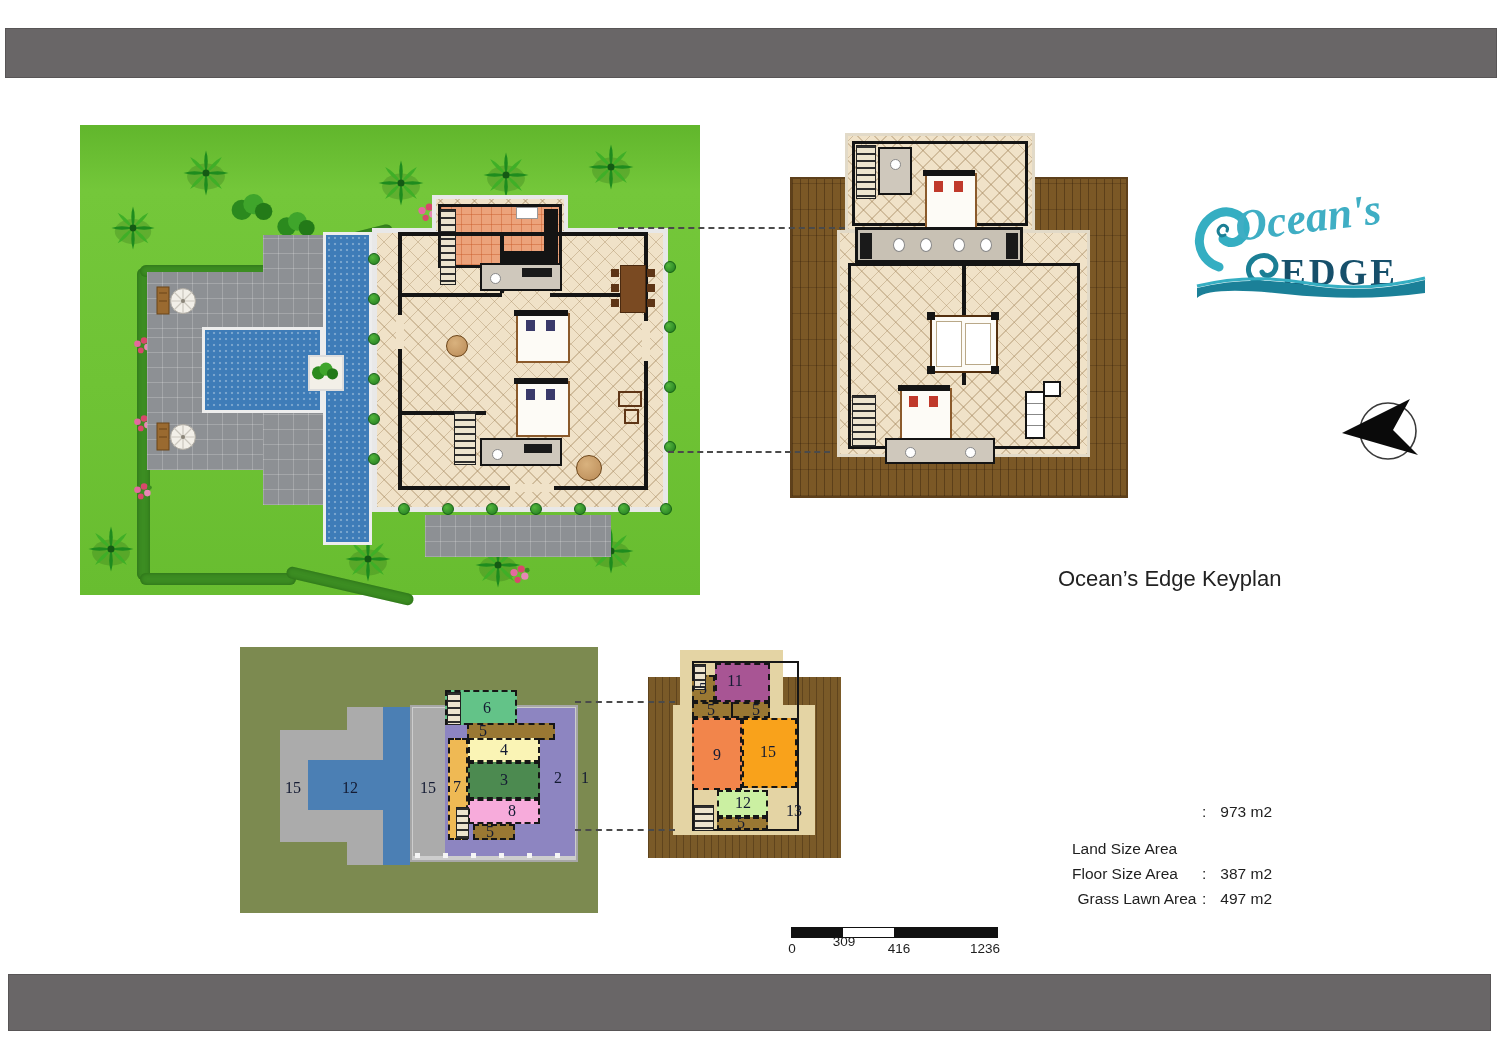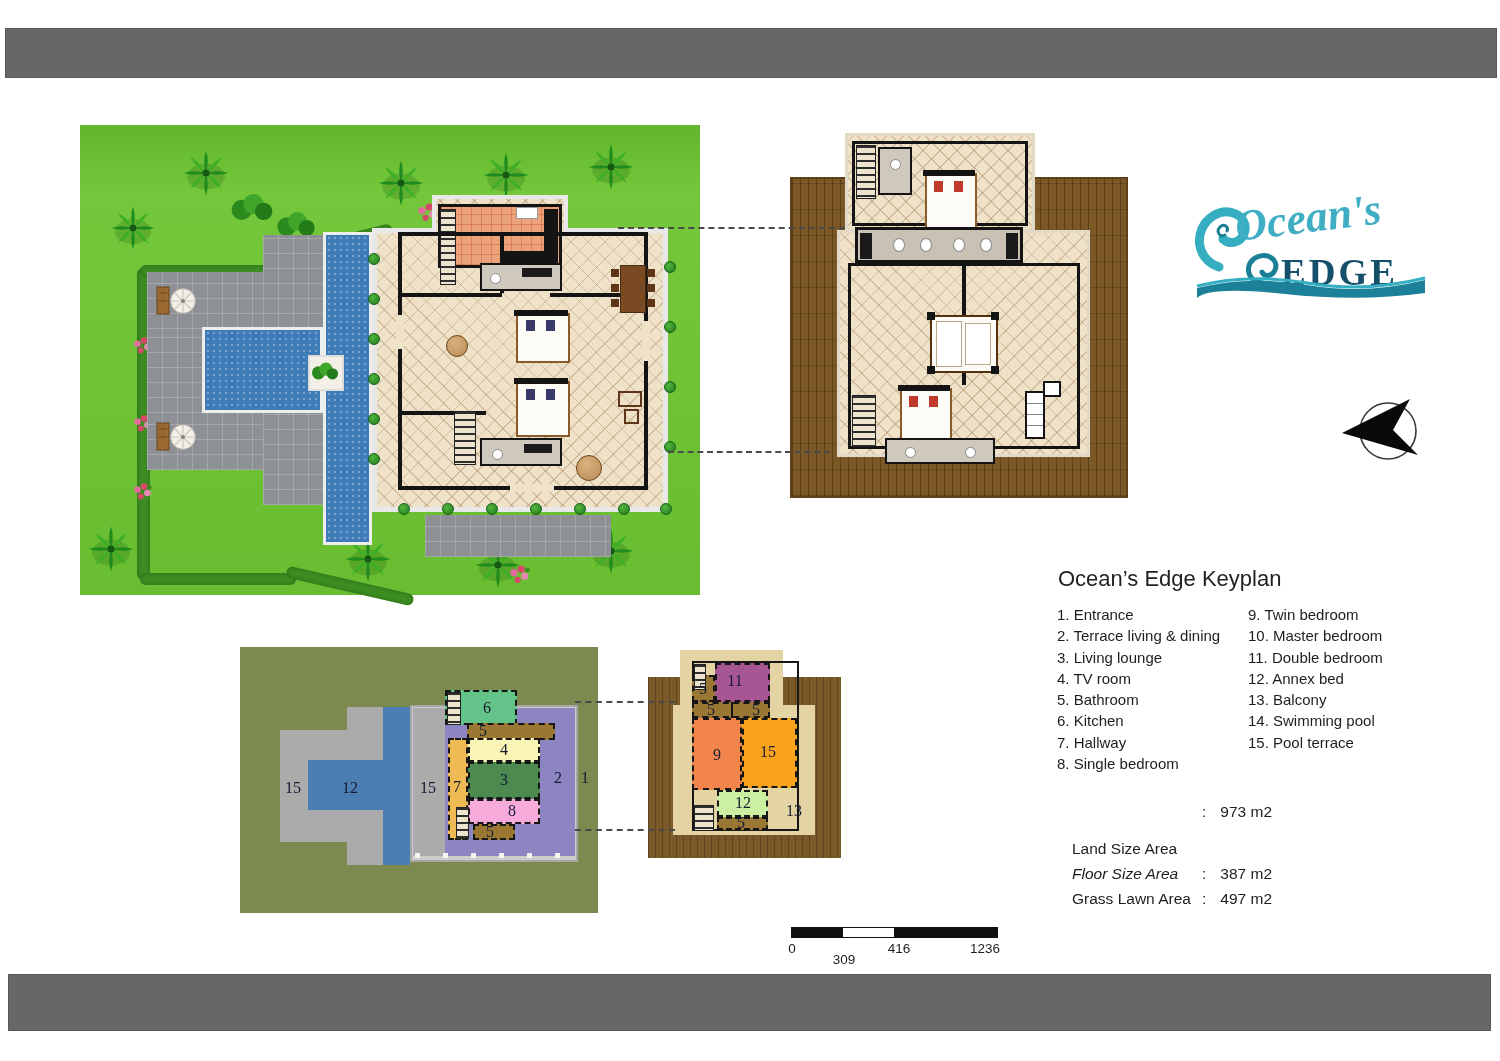--- a/index.html
+++ b/index.html
@@ -301,62 +301,43 @@
     </svg>
   </div>
 
   <svg class="abs" style="left:1338px;top:393px;width:92px;height:76px;" viewBox="0 0 92 76">
     <circle cx="50" cy="38" r="28" fill="none" stroke="#3a3a3a" stroke-width="1.6"></circle>
     <polygon points="4,40 72,6 55,37 80,62" fill="#0A0A0A"></polygon>
   </svg>
 
   <div class="abs" style="left:1058px;top:566px;font-size:22px;color:#222;">Ocean’s Edge Keyplan</div>
 
-  <div class="abs" style="left:1057px;top:604px;width:195px;">
-    <div class="legend-item">1. Entrance</div>
-    <div class="legend-item">2. Terrace living &amp; dining</div>
-    <div class="legend-item">3. Living lounge</div>
-    <div class="legend-item">4. TV room</div>
-    <div class="legend-item">5. Bathroom</div>
-    <div class="legend-item">6. Kitchen</div>
-    <div class="legend-item">7. Hallway</div>
-    <div class="legend-item">8. Single bedroom</div>
-  </div>
-  <div class="abs" style="left:1248px;top:604px;width:180px;">
-    <div class="legend-item">9. Twin bedroom</div>
-    <div class="legend-item">10. Master bedroom</div>
-    <div class="legend-item">11. Double bedroom</div>
-    <div class="legend-item">12. Annex bed</div>
-    <div class="legend-item">13. Balcony</div>
-    <div class="legend-item">14. Swimming pool</div>
-    <div class="legend-item">15. Pool terrace</div>
-  </div>
 
   <div class="abs" style="left:1072px;top:799px;font-size:15.5px;">
     <div style="display:flex;line-height:25px;">
       <span style="width:130px;margin-top:37px;">Land Size Area</span>
       <span>:</span>
       <span style="margin-left:14px;">973 m2</span>
     </div>
     <div style="display:flex;line-height:25px;">
-      <span style="width:130px;font-style:italic;">Floor Size Area</span>
+      <span style="width:130px;">Floor Size Area</span>
       <span>:</span>
       <span style="margin-left:14px;">387 m2</span>
     </div>
-    <div style="display:flex;line-height:25px;">
+    <div style="display:flex;line-height:25px;text-align:center;">
       <span style="width:130px;">Grass Lawn Area</span>
       <span>:</span>
       <span style="margin-left:14px;">497 m2</span>
     </div>
   </div>
 
   <div class="abs" style="left:791px;top:927px;width:215px;height:36px;">
     <div class="abs" style="left:0;top:0;width:205px;height:9px;border:1.5px solid #111;background:linear-gradient(90deg,#111 0 25%,#fff 25% 50%,#111 50% 100%);"></div>
     <span class="abs" style="left:1px;top:14px;font-size:13.5px;transform:translateX(-50%);">0</span>
-    <span class="abs" style="left:53px;top:25px;font-size:13.5px;transform:translateX(-50%);">309</span>
+    <span class="abs" style="left:53px;top:7px;font-size:13.5px;transform:translateX(-50%);">309</span>
     <span class="abs" style="left:108px;top:14px;font-size:13.5px;transform:translateX(-50%);">416</span>
     <span class="abs" style="left:194px;top:14px;font-size:13.5px;transform:translateX(-50%);">1236</span>
   </div>
 
   <div class="abs" style="left:240px;top:647px;width:358px;height:266px;background:#7C8A50;">
 
     <div class="abs" style="left:107px;top:60px;width:36px;height:53px;background:#ABABAB;"></div>
     <div class="abs" style="left:40px;top:83px;width:67px;height:112px;background:#ABABAB;"></div>
     <div class="abs" style="left:107px;top:163px;width:36px;height:55px;background:#ABABAB;"></div>
 

